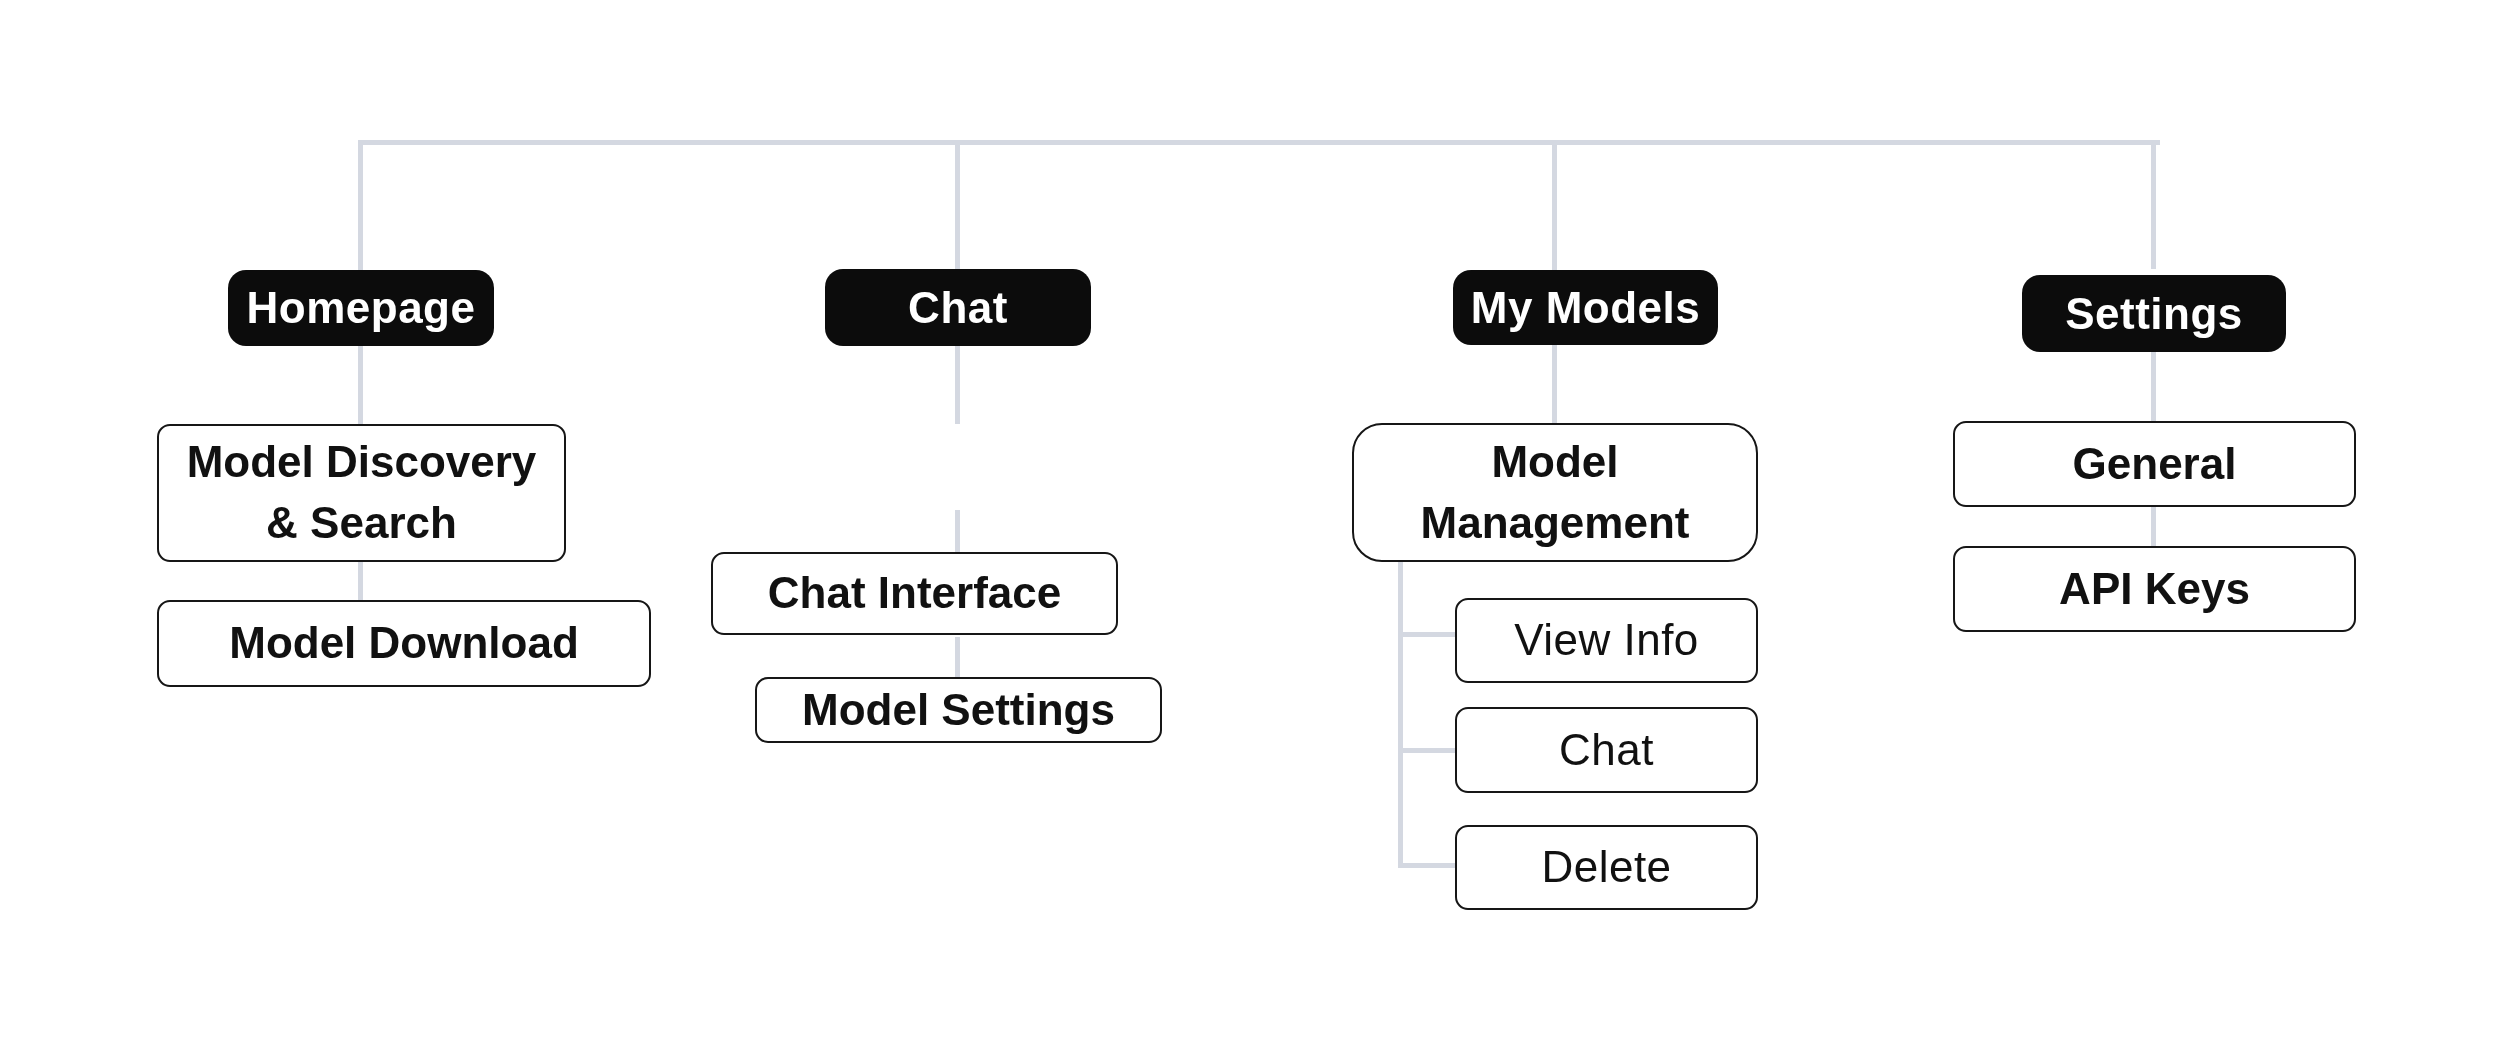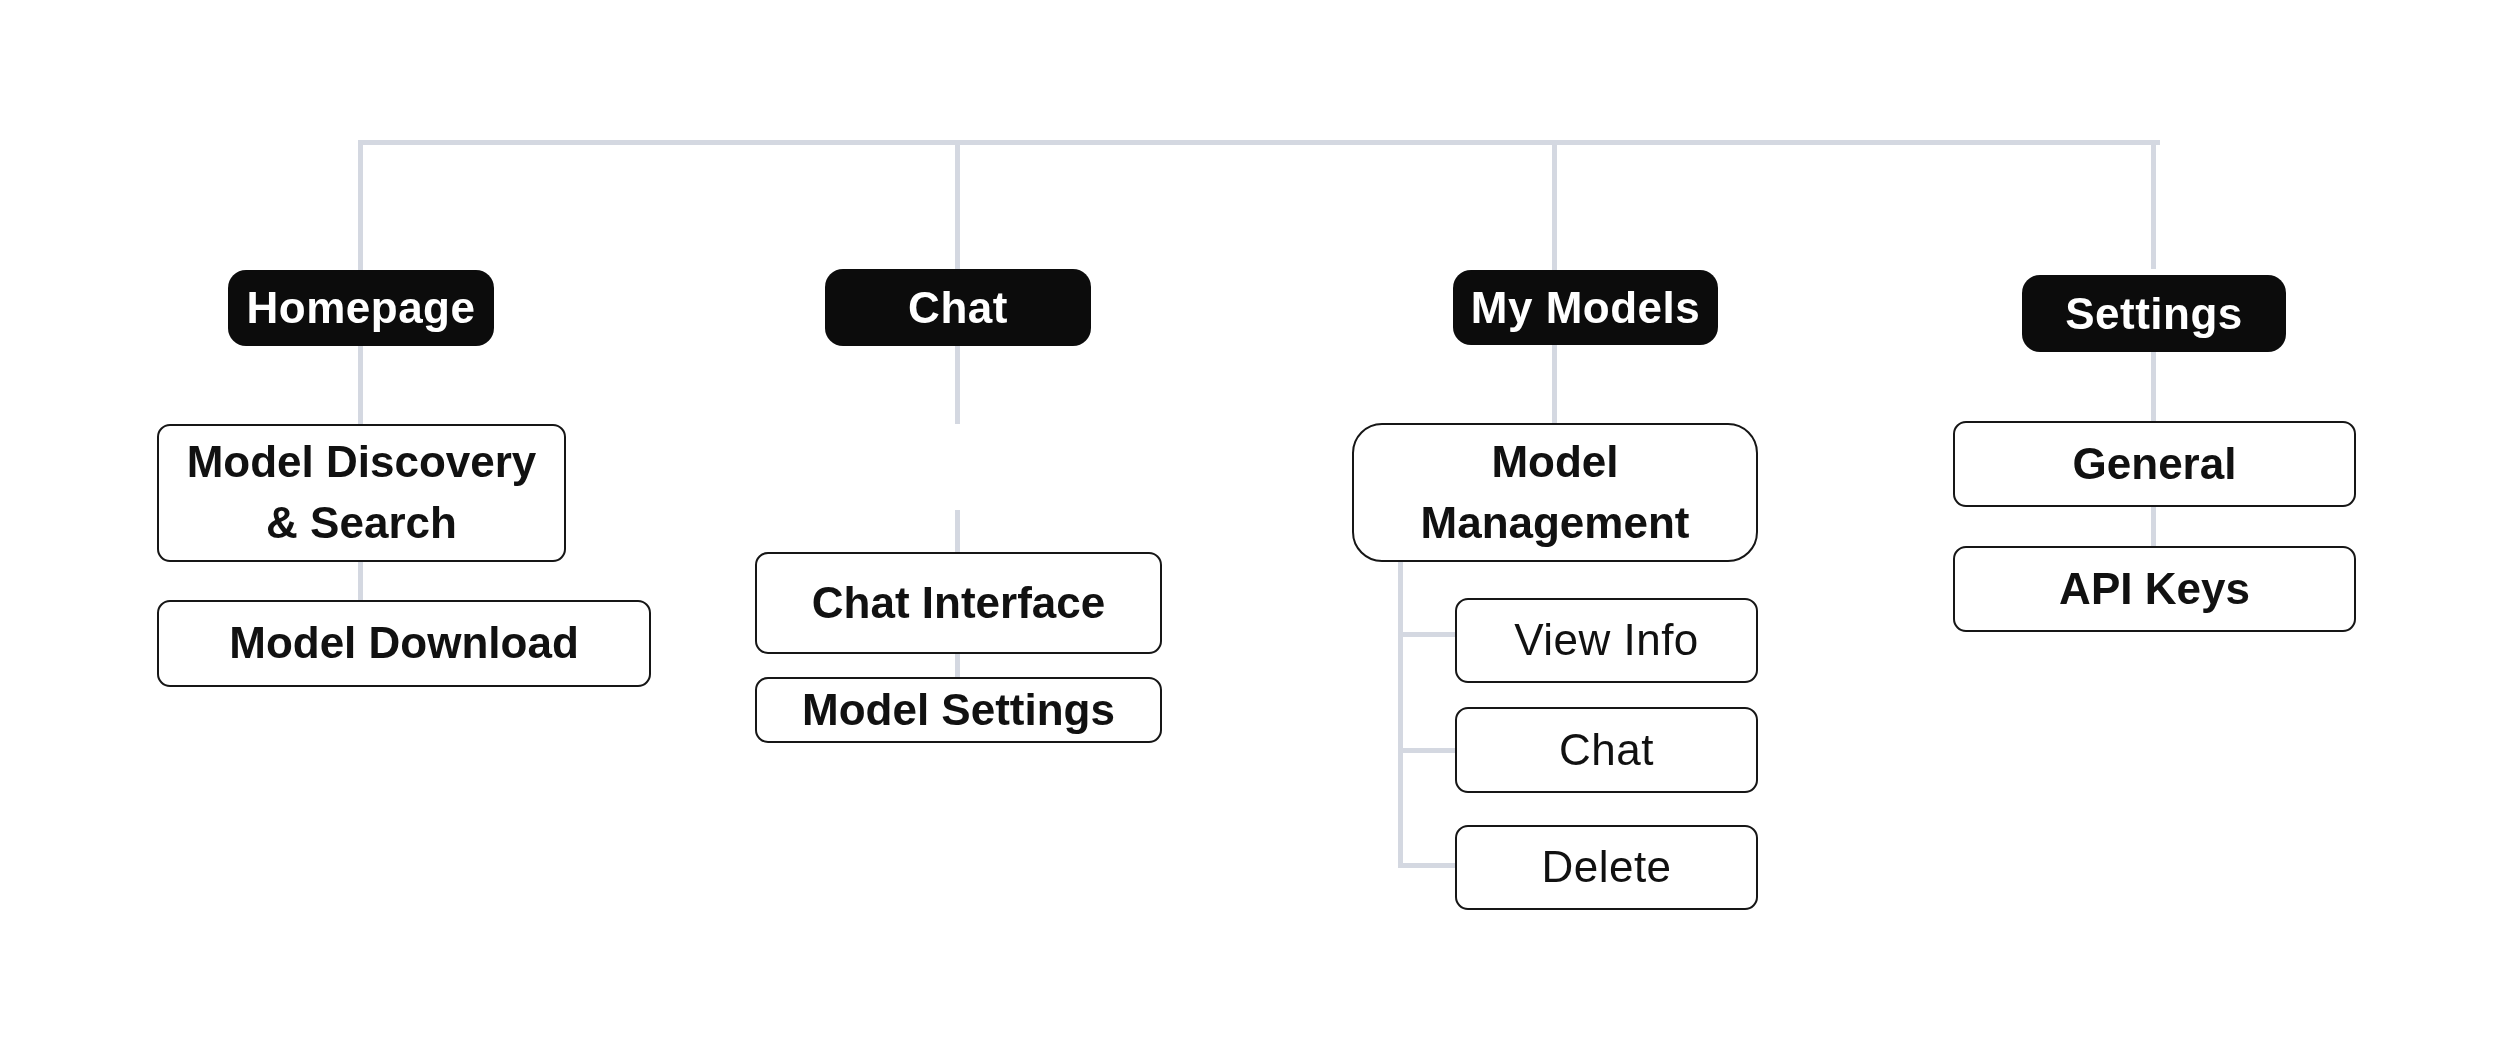--- a/index.html
+++ b/index.html
@@ -92,21 +92,21 @@
     <span class="label">Model Discovery
 &amp; Search</span>
   </div>
   <div class="box" style="left:157px; top:600px; width:494px; height:87px;">
     <span class="label">Model Download</span>
   </div>
 
   <div class="node" style="left:825px; top:269px; width:266px; height:77px;">
     <span class="label">Chat</span>
   </div>
-  <div class="box" style="left:755px; top:552px; width:407px; height:102px;">
+  <div class="box" style="left:711px; top:552px; width:407px; height:83px;">
     <span class="label">Chat Interface</span>
   </div>
   <div class="box" style="left:755px; top:677px; width:407px; height:66px;">
     <span class="label">Model Settings</span>
   </div>
 
   <div class="node" style="left:1423px; top:270px; width:265px; height:75px;margin-left:30px;">
     <span class="label">My Models</span>
   </div>
   <div class="box" style="left:1352px; top:423px; width:406px; height:139px;border-radius:30px;">

